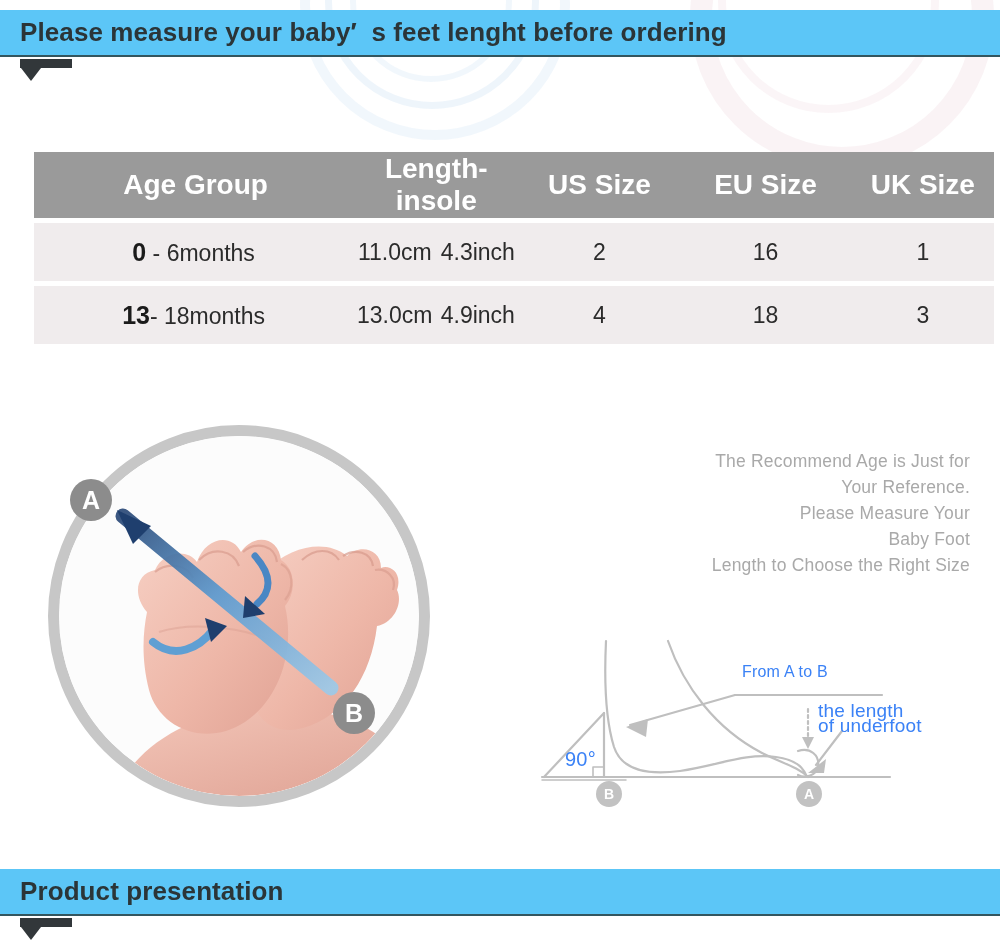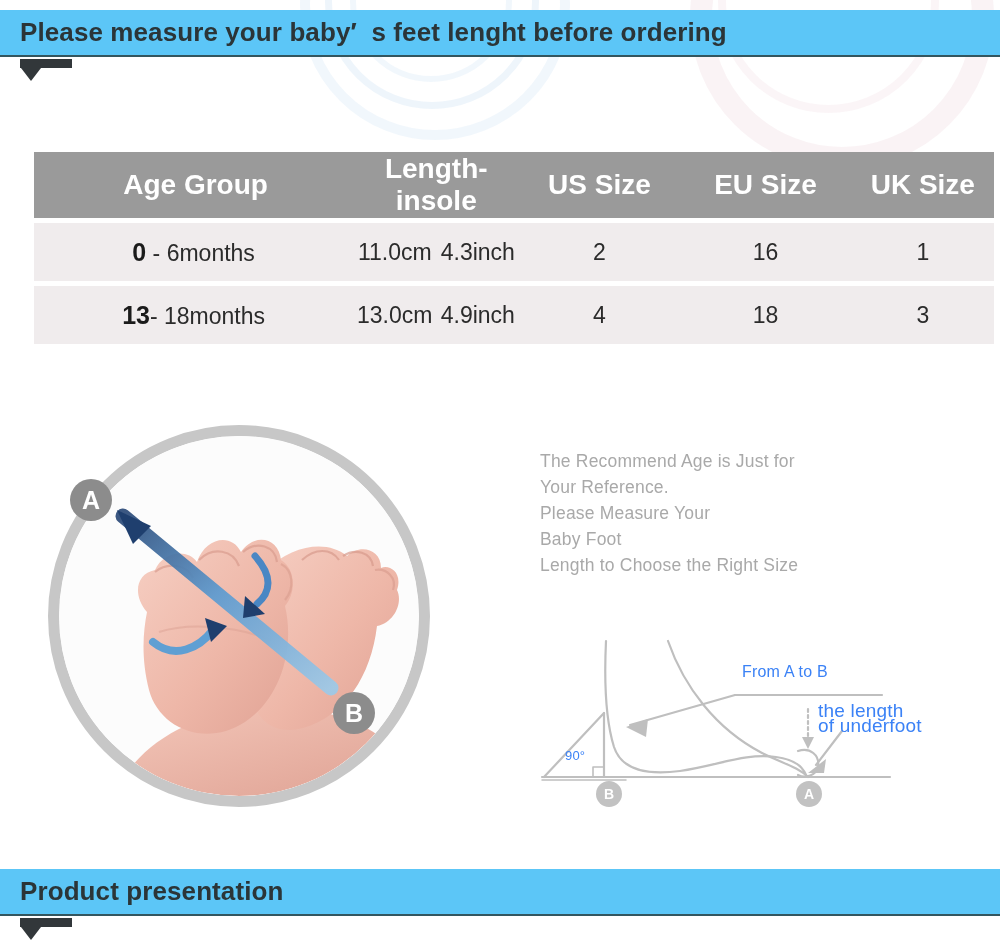--- a/index.html
+++ b/index.html
@@ -170,21 +170,21 @@
   }
   #marker-a { left: 70px; top: 479px; }
   #marker-b { left: 333px; top: 692px; }
 
   
   .info-text {
     position: absolute;
     left: 540px;
     top: 448px;
     width: 430px;
-    text-align: left;
+    text-align: right;
     font-size: 17.5px;
     line-height: 26px;
     color: #a9a9a9;
     letter-spacing: 0.2px;
   }
 
   
   .foot-diagram {
     position: absolute;
     left: 530px;
@@ -194,21 +194,21 @@
   }
   .fd-label {
     position: absolute;
     color: #3b82f6;
     font-size: 15px;
     white-space: nowrap;
     letter-spacing: 0.2px;
   }
   #fd-from-a-to-b { left: 212px; top: 38px; font-size: 16px; }
   #fd-underfoot   { left: 288px; top: 78px; font-size: 19px; line-height: 15px; }
-  #fd-angle       { left: 35px;  top: 123px; font-size: 13px; }
+  #fd-angle       { left: 35px;  top: 123px; font-size: 20px; }
   .fd-marker {
     position: absolute;
     width: 26px;
     height: 26px;
     border-radius: 50%;
     background: #c2c2c2;
     color: #ffffff;
     font-size: 14px;
     font-weight: bold;
     display: flex;

